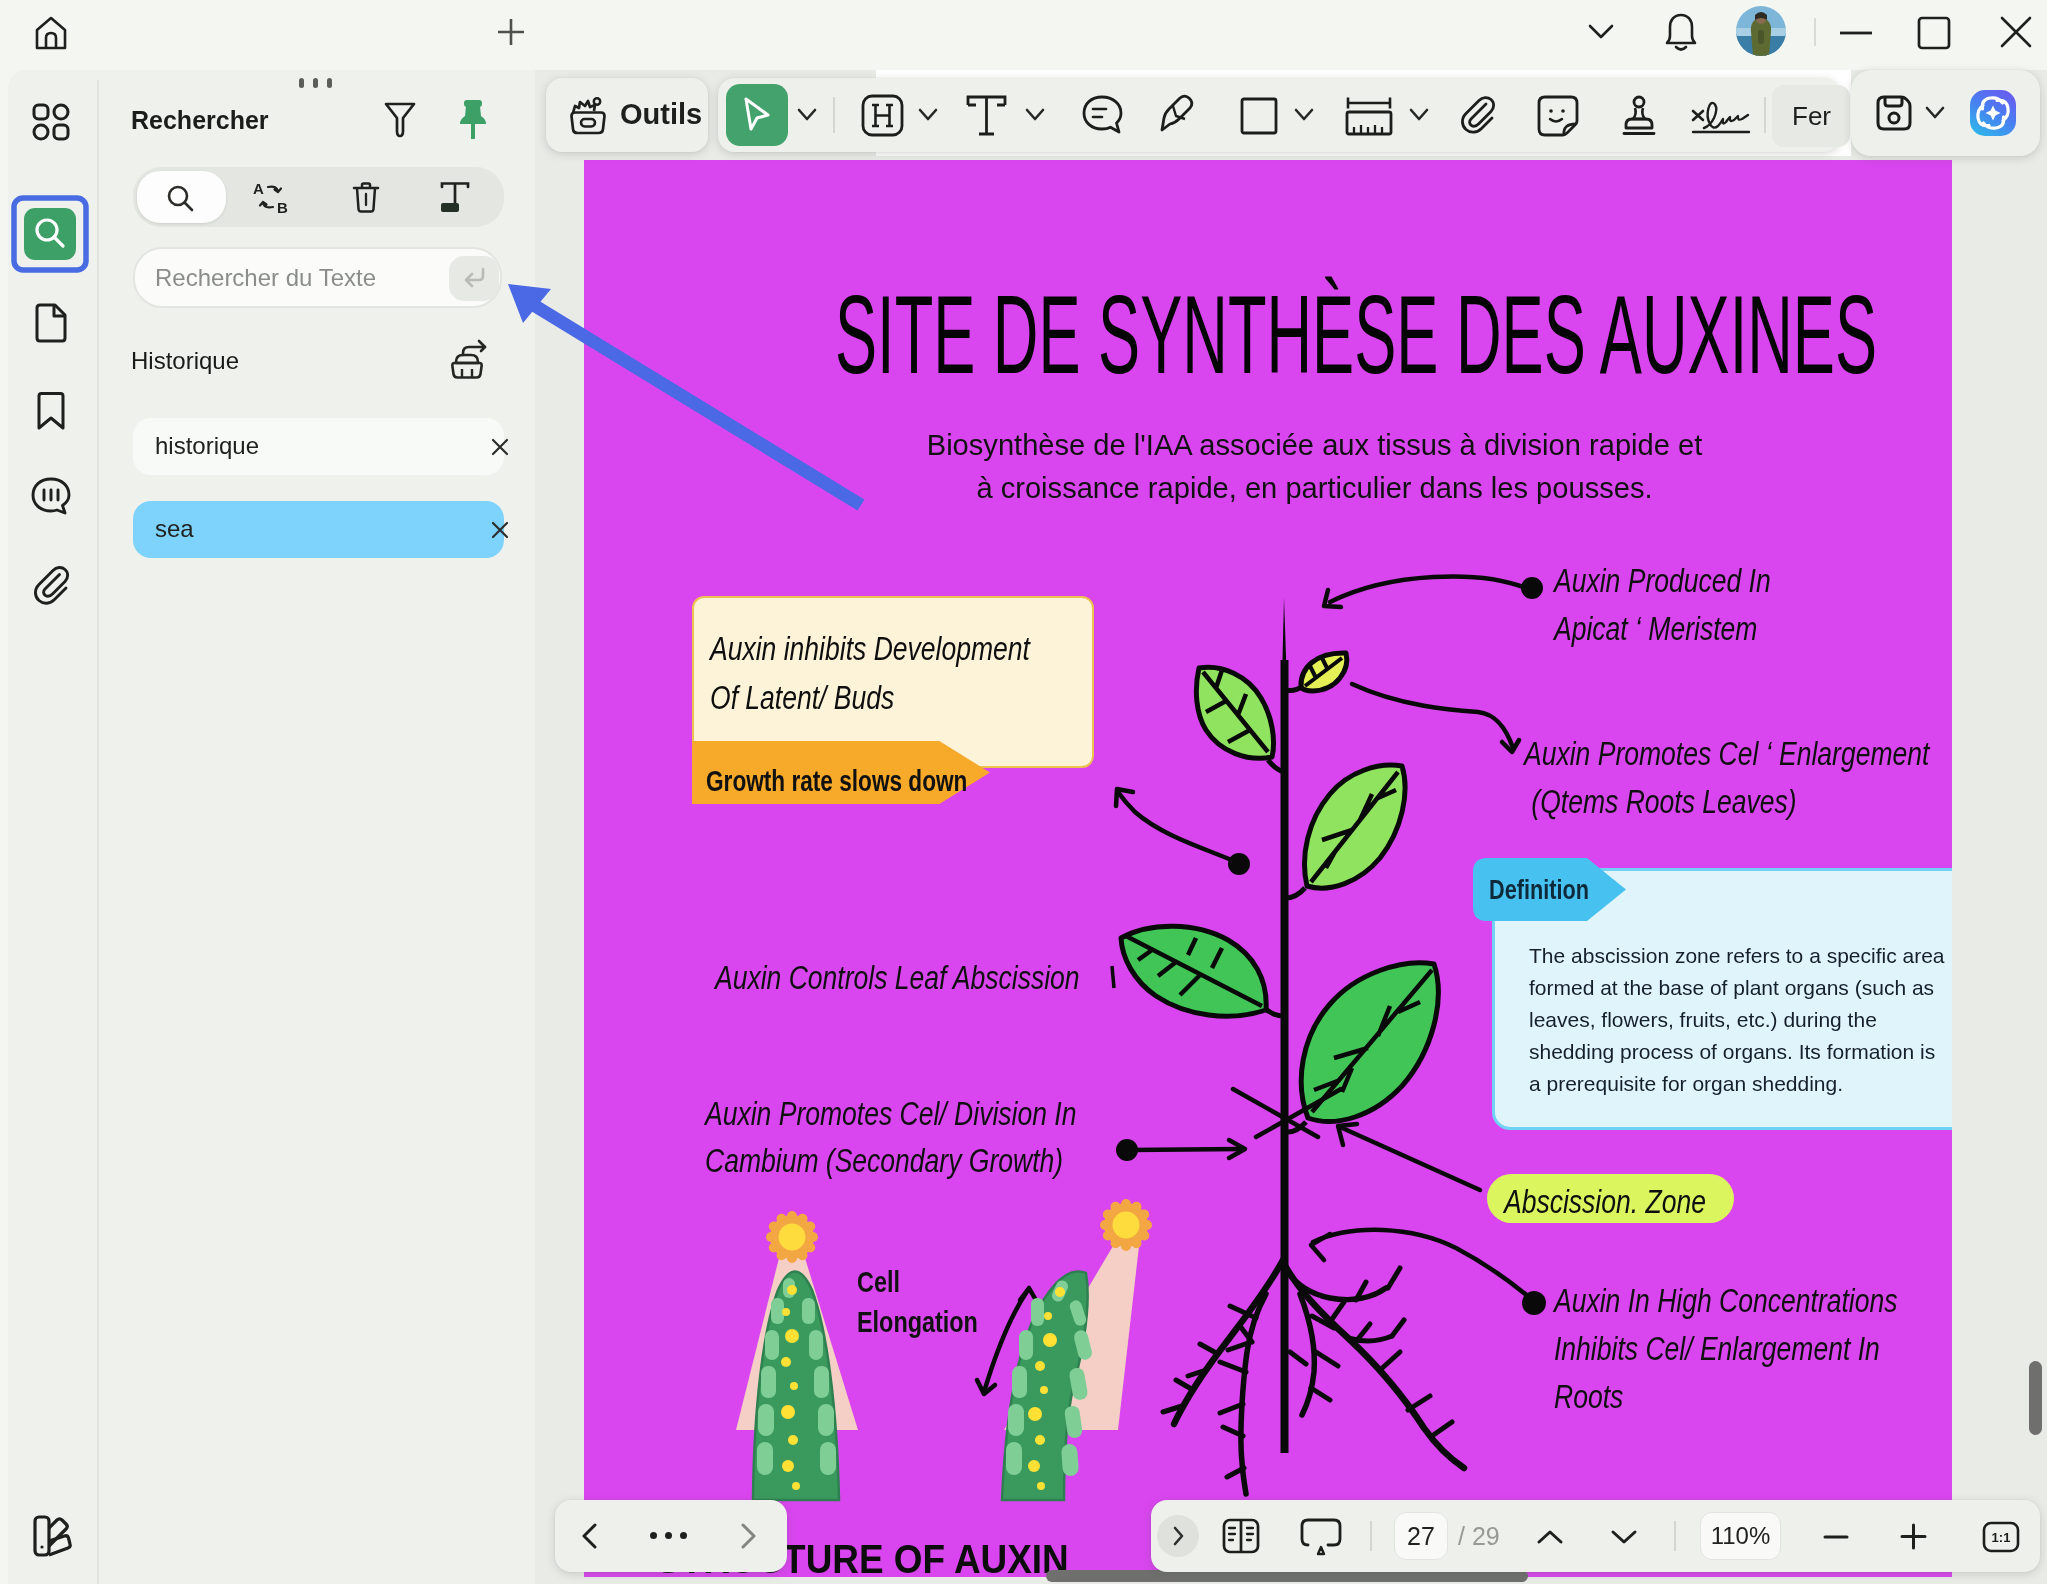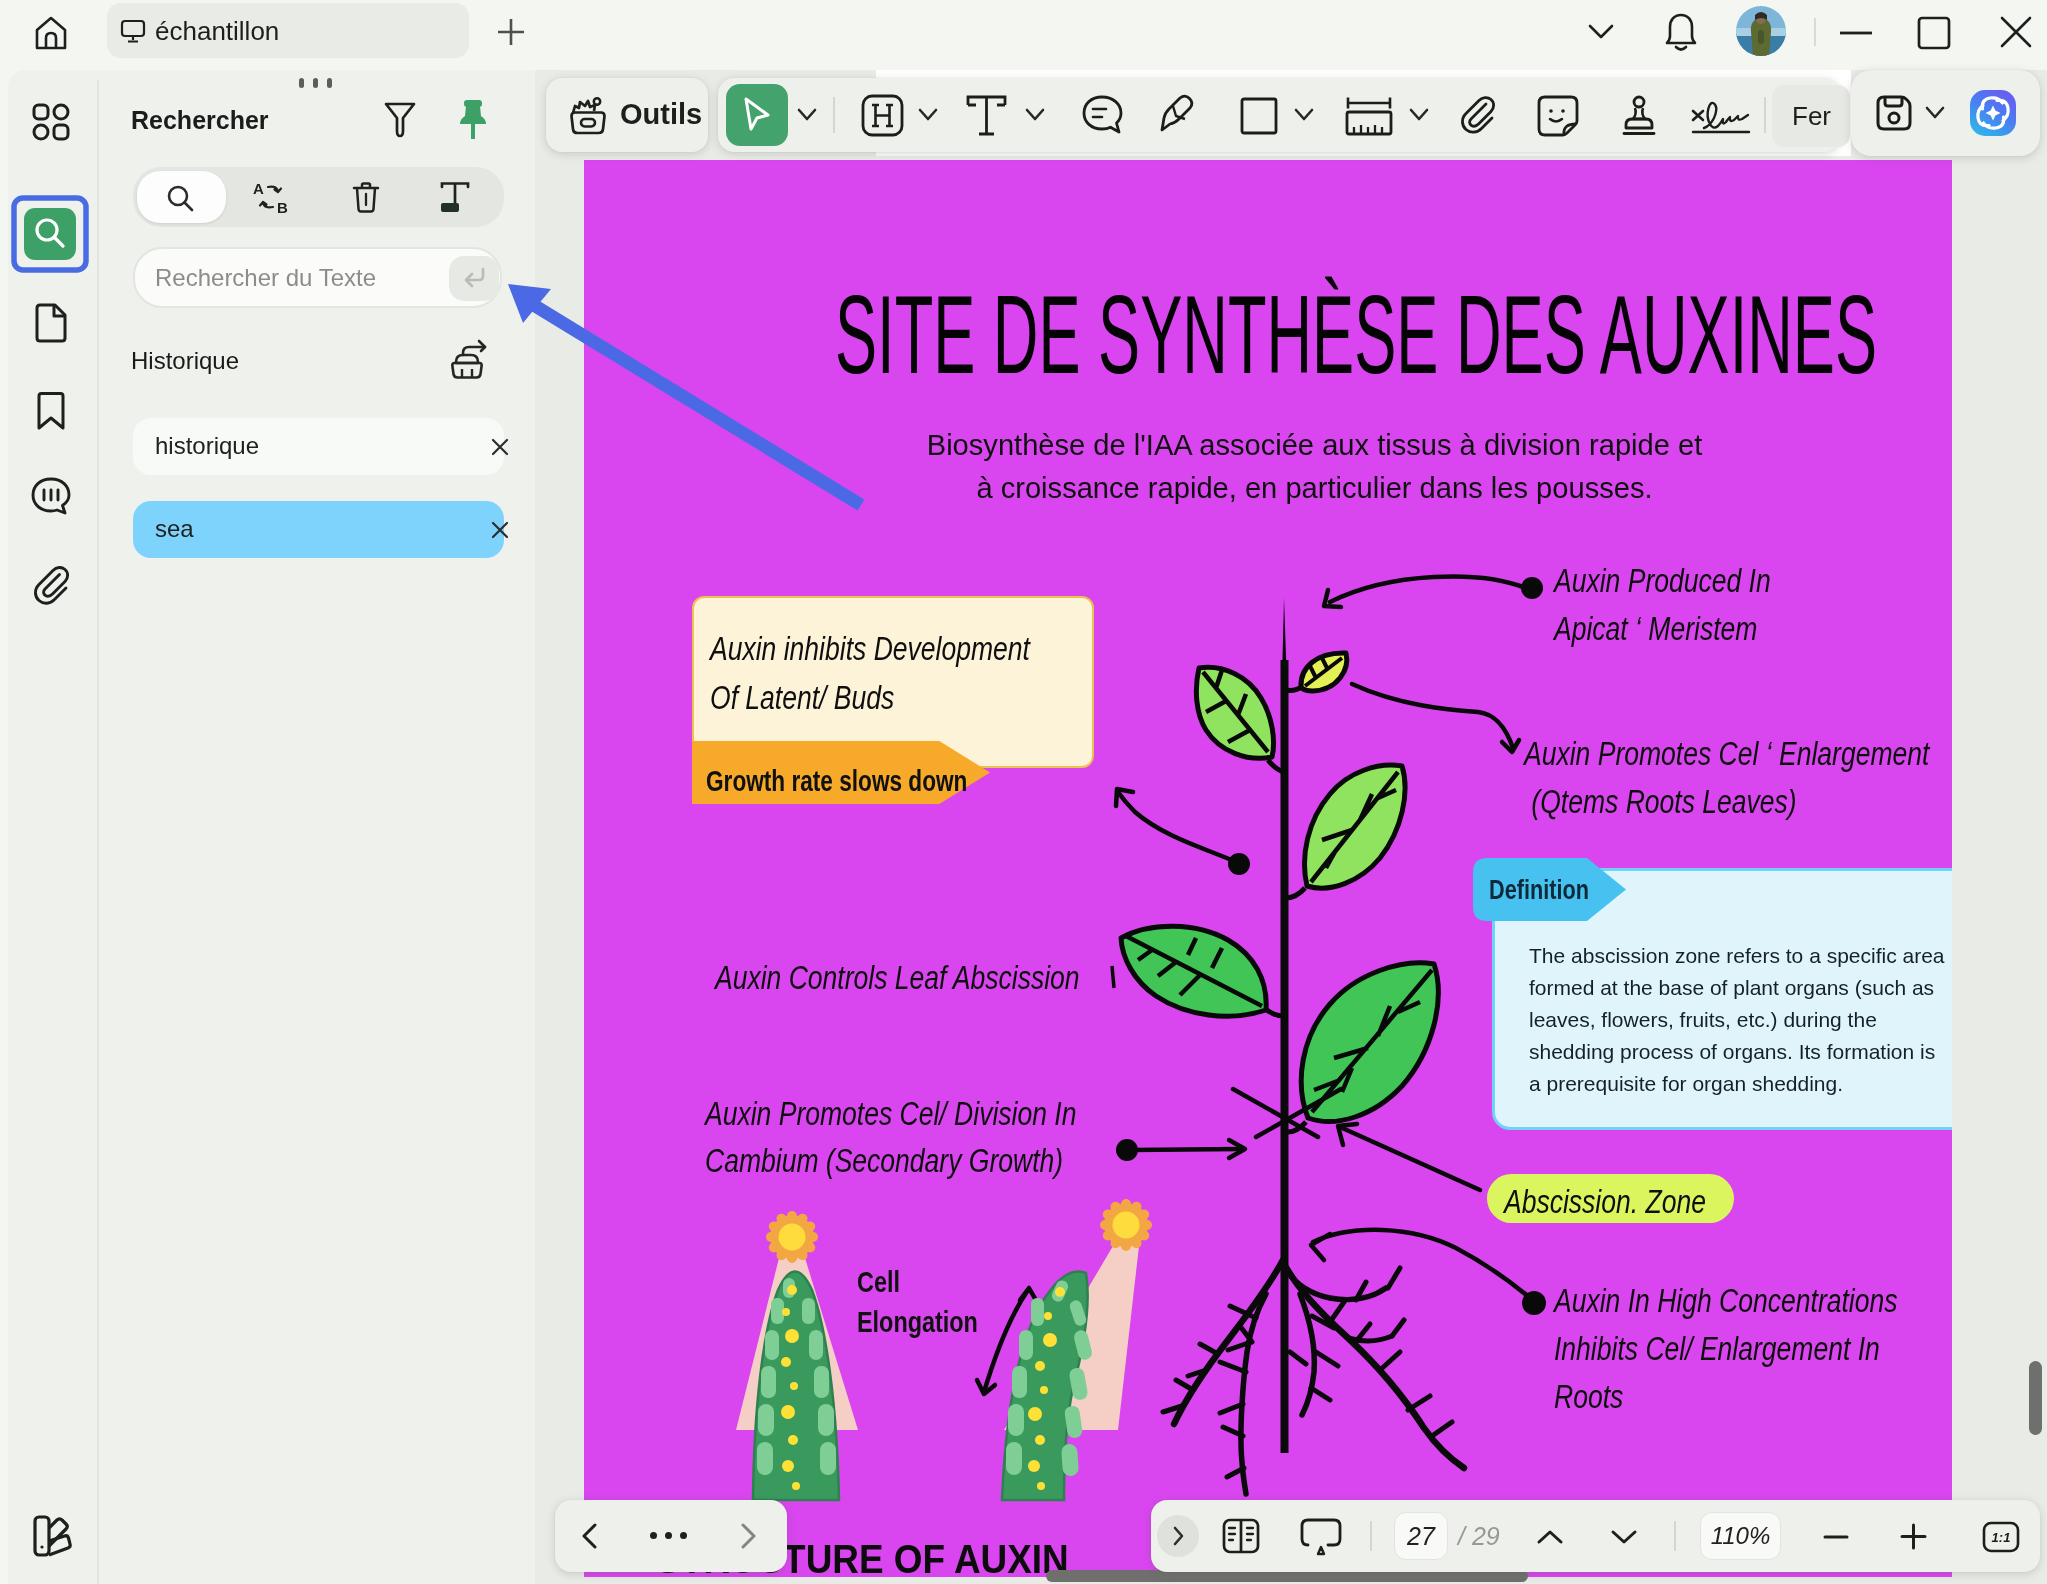--- a/index.html
+++ b/index.html
@@ -207,27 +207,20 @@
   <div class="lbl" style="left:72px;top:1375px;font-weight:bold;font-style:normal;font-size:41px;color:#0c0c0c;transform:scaleX(0.9);">STRUCTURE OF AUXIN</div>
 </div>
 
 <div class="abs" style="left:0;top:0;width:2047px;height:70px;background:#f4f6f2;">
 
   <svg class="abs" style="left:31px;top:13px;" width="40" height="40" viewBox="0 0 40 40">
     <path d="M6 17 L20 5 L34 17 L34 35 L6 35 Z" fill="none" stroke="#1e201d" stroke-width="2.6" stroke-linejoin="round"></path>
     <path d="M15 35 L15 25 Q15 20 20 20 Q25 20 25 25 L25 35" fill="none" stroke="#1e201d" stroke-width="2.6"></path>
   </svg>
 
-  <div class="abs" style="left:107px;top:3px;width:362px;height:55px;background:#e9ebe7;border-radius:14px;">
-    <svg class="abs" style="left:13px;top:15px;" width="26" height="26" viewBox="0 0 26 26">
-      <rect x="2" y="3" width="22" height="15" rx="3" fill="none" stroke="#1e201d" stroke-width="2.2"></rect>
-      <path d="M13 18 L13 22 M8 23.5 L18 23.5" stroke="#1e201d" stroke-width="2.2" fill="none"></path>
-    </svg>
-    <div class="abs" style="left:48px;top:13px;font-size:26px;color:#1d1f1c;">échantillon</div>
-  </div>
 
   <svg class="abs" style="left:495px;top:16px;" width="32" height="32" viewBox="0 0 32 32">
     <path d="M16 3 L16 29 M3 16 L29 16" stroke="#4d504b" stroke-width="2.6"></path>
   </svg>
 
   <svg class="abs" style="left:1586px;top:20px;" width="30" height="24" viewBox="0 0 30 24">
     <path d="M4 6 L15 17 L26 6" fill="none" stroke="#1e201d" stroke-width="2.6" stroke-linecap="round" stroke-linejoin="round"></path>
   </svg>
   <svg class="abs" style="left:1662px;top:11px;" width="38" height="44" viewBox="0 0 38 44">
     <path d="M19 4 C12 4 8 9 8 16 L8 25 Q8 29 5 32 L33 32 Q30 29 30 25 L30 16 C30 9 26 4 19 4 Z" fill="none" stroke="#1e201d" stroke-width="2.6" stroke-linejoin="round"></path>
@@ -521,21 +514,21 @@
   <div class="abs" style="left:95px;top:32px;width:42px;height:8px;">
     <div class="abs" style="left:0;top:0;width:7px;height:7px;border-radius:50%;background:#1e201d;"></div>
     <div class="abs" style="left:15px;top:0;width:7px;height:7px;border-radius:50%;background:#1e201d;"></div>
     <div class="abs" style="left:30px;top:0;width:7px;height:7px;border-radius:50%;background:#1e201d;"></div>
   </div>
   <svg class="abs" style="left:185px;top:22px;" width="18" height="28" viewBox="0 0 18 28">
       <path d="M3 3 L14 14 L3 25" fill="none" stroke="#848781" stroke-width="3" stroke-linecap="round" stroke-linejoin="round"></path>
     </svg>
 </div>
 
-<div class="abs pill" style="left:1151px;top:1500px;width:889px;height:72px;font-style:italic;">
+<div class="abs pill" style="left:1151px;top:1500px;width:889px;height:72px;">
   <div class="abs" style="left:6px;top:15px;width:42px;height:42px;border-radius:50%;background:#dfe1dc;">
     <svg class="abs" style="left:15px;top:11px;" width="13" height="20" viewBox="0 0 13 20">
         <path d="M3 2 L10 10 L3 18" fill="none" stroke="#2c2e2b" stroke-width="2.6" stroke-linecap="round" stroke-linejoin="round"></path>
       </svg>
   </div>
 
   <svg class="abs" style="left:69px;top:15px;" width="42" height="42" viewBox="0 0 42 42">
     <rect x="4" y="5" width="34" height="32" rx="6" fill="none" stroke="#1c1e1b" stroke-width="2.7"></rect>
     <line x1="21" y1="5" x2="21" y2="37" stroke="#1c1e1b" stroke-width="2.7"></line>
     <path d="M9 13 L15 13 M9 19 L15 19 M9 25 L13 25 M27 13 L33 13 M27 19 L33 19 M27 25 L31 25" stroke="#1c1e1b" stroke-width="2.3" stroke-linecap="round"></path>

